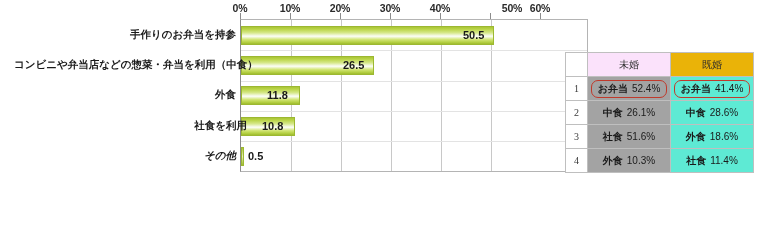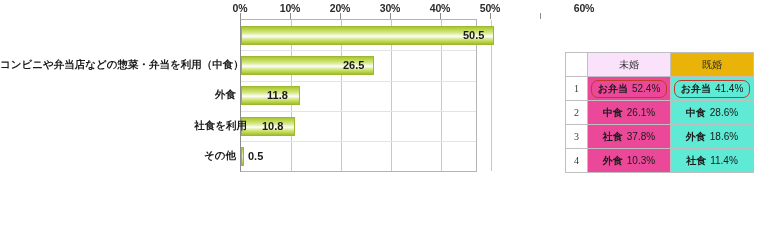--- a/index.html
+++ b/index.html
@@ -49,21 +49,21 @@
     letter-spacing: -0.2px;
     transform: translateX(-50%);
     white-space: nowrap;
   }
 
   
   .plot {
     position: absolute;
     left: 240px;
     top: 19px;
-    width: 237px;
+    width: 348px;
     height: 153px;
     border: 1px solid #b4b4b4;
     border-left: 1px solid #8c8c8c;
     box-sizing: border-box;
     background: #ffffff;
   }
   .gridline {
     position: absolute;
     top: 0;
     bottom: 0;
@@ -168,21 +168,21 @@
     border-top: 1px solid #ffffff;
     border-left: 1px solid #ffffff;
   }
 
   td.rank-cell {
     background: #ffffff;
     color: #3a3a3a;
     font-size: 10px;
     font-family: "Liberation Serif", serif;
   }
-  td.cell-pink { background: #ec4899; }
+  td.cell-pink { background: #a3a3a3; }
   td.cell-green { background: #5eead4; }
 
   .cell-inner {
     display: inline-block;
     white-space: nowrap;
     padding: 1px 4px;
     line-height: 14px;
   }
   .cell-inner .nm {
     font-weight: bold;
@@ -206,22 +206,22 @@
 <div id="canvas">
 
   <div id="chart">
 
     <div class="axis-labels">
       <span class="axis-tick-label" style="left:240px;">0%</span>
       <span class="axis-tick-label" style="left:290px;">10%</span>
       <span class="axis-tick-label" style="left:340px;">20%</span>
       <span class="axis-tick-label" style="left:390px;">30%</span>
       <span class="axis-tick-label" style="left:440px;">40%</span>
-      <span class="axis-tick-label" style="left:490px;">50%</span>
-      <span class="axis-tick-label" style="left:540px;margin-left:44px;">60%</span>
+      <span class="axis-tick-label" style="left:512px;">50%</span>
+      <span class="axis-tick-label" style="left:540px;">60%</span>
     </div>
 
     <div class="tickmark" style="left:240px;"></div>
     <div class="tickmark" style="left:290px;"></div>
     <div class="tickmark" style="left:340px;"></div>
     <div class="tickmark" style="left:390px;"></div>
     <div class="tickmark" style="left:440px;"></div>
     <div class="tickmark" style="left:490px;"></div>
     <div class="tickmark" style="left:540px;"></div>
 
@@ -243,24 +243,25 @@
       <div class="bar" style="left:0px; top:97px; width:54px;"></div>
       <div class="bar zero" style="left:0px; top:127px; width:3px;"></div>
 
       <span class="bar-value" style="left:222px; top:6px;">50.5</span>
       <span class="bar-value" style="left:102px; top:36px;">26.5</span>
       <span class="bar-value" style="left:26px; top:66px;">11.8</span>
       <span class="bar-value" style="left:21px; top:97px;">10.8</span>
       <span class="bar-value" style="left:7px; top:127px;">0.5</span>
     </div>
 
-    <div class="cat-label-wrap" style="top:55px;">コンビニや弁当店などの惣菜・弁当を利用（中食）</div>
+    <div class="cat-label-wrap" style="top:25px;">手作りのお弁当を持参</div>
+    <div class="cat-label-wrap" style="top:55px;padding-left:14px;">コンビニや弁当店などの惣菜・弁当を利用（中食）</div>
     <div class="cat-label-wrap" style="top:85px;">外食</div>
     <div class="cat-label-wrap" style="top:116px;padding-left:11px;">社食を利用</div>
-    <div class="cat-label-wrap" style="top:146px;">その他</div>
+    <div class="cat-label-wrap" style="top:146px;font-style:italic;">その他</div>
   </div>
 
   <table id="rank-table">
     <colgroup>
       <col class="col-rank">
       <col class="col-data">
       <col class="col-data">
     </colgroup>
     <thead>
       <tr>
@@ -293,21 +294,21 @@
         <td class="cell-green">
           <span class="cell-inner">
             <span class="nm">中食</span><span class="pc">28.6%</span>
           </span>
         </td>
       </tr>
       <tr>
         <td class="rank-cell">3</td>
         <td class="cell-pink">
           <span class="cell-inner">
-            <span class="nm">社食</span><span class="pc">37.8%</span>
+            <span class="nm">社食</span><span class="pc">51.6%</span>
           </span>
         </td>
         <td class="cell-green">
           <span class="cell-inner">
             <span class="nm">外食</span><span class="pc">18.6%</span>
           </span>
         </td>
       </tr>
       <tr>
         <td class="rank-cell">4</td>

